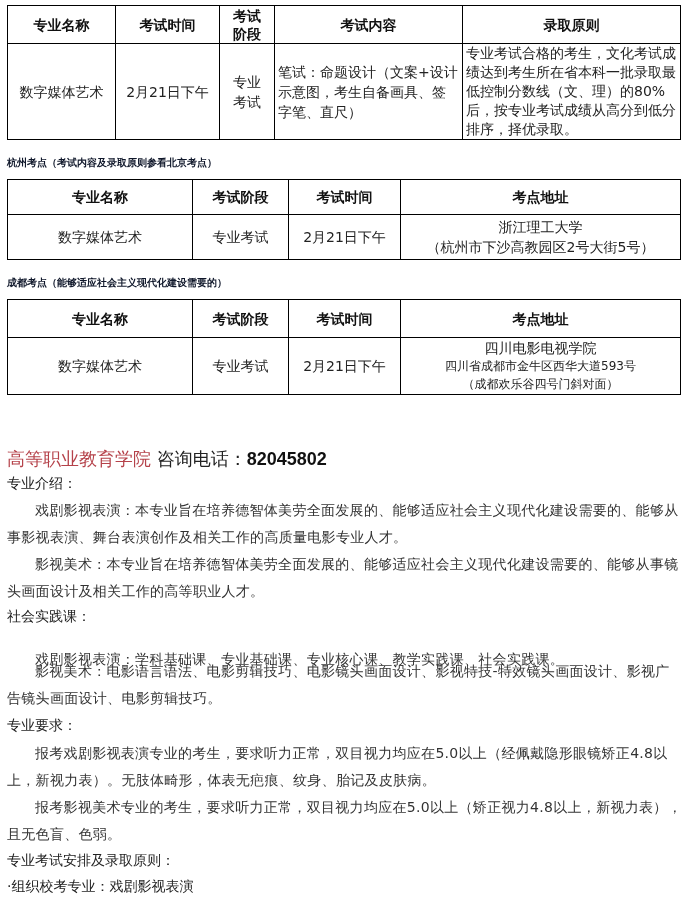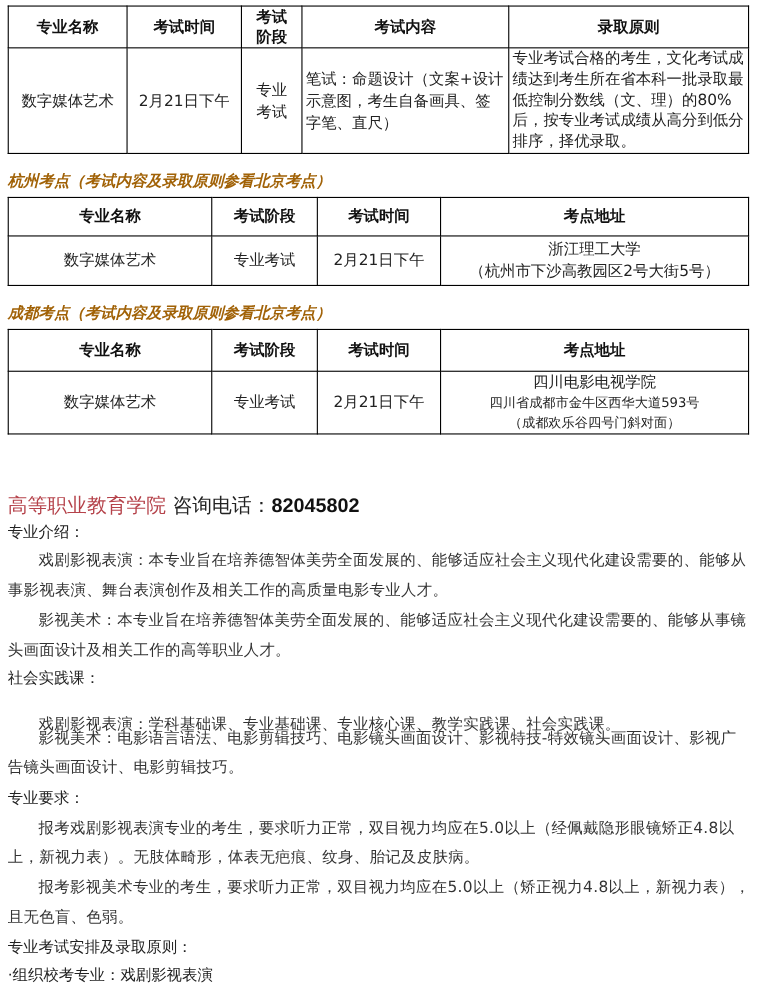--- a/index.html
+++ b/index.html
@@ -18,23 +18,22 @@
   #t1 .hrow { height: 38px; }
   #t1 .drow { height: 96px; }
   #t2 { top: 179px; width: 673px; }
   #t2 .hrow { height: 35px; }
   #t2 .drow { height: 45px; }
   #t3 { top: 299px; width: 673px; }
   #t3 .hrow { height: 38px; }
   #t3 .drow { height: 57px; }
   .addr-small { font-size: 12px; line-height: 18px; text-align: center; }
   .section-title {
-    position: absolute; left: 7px; font-weight: bold; font-size: 14px; color: #a16207;
+    position: absolute; left: 7px; font-weight: bold; font-size: 10px; color: #0f172a;
     white-space: nowrap;
-    font-style: italic;
   }
   .heading {
     position: absolute; left: 7px; top: 447px; font-size: 18px; white-space: nowrap;
   }
   .heading .college { color: #b5424a; font-family: Liberation Serif, serif; }
   .heading .phone-label { color: #222; }
   .heading .phone { font-weight: bold; font-family: Liberation Sans, sans-serif; color: #111; }
   .sub {
     position: absolute; left: 7px; font-weight: normal; font-size: 14px; color: #222;
     white-space: nowrap;
@@ -100,21 +99,21 @@
     <td>专业考试</td>
     <td>2月21日下午</td>
     <td>
       <div>浙江理工大学</div>
       <div>（杭州市下沙高教园区2号大街5号）</div>
     </td>
   </tr>
 </tbody>
   </table>
 
-<div class="section-title" style="top:276px">成都考点（考试内容及录取原则参看北京考点）</div>
+<div class="section-title" style="top:276px">成都考点（能够适应社会主义现代化建设需要的）</div>
 
 <table id="t3">
   <colgroup>
     <col style="width:185px">
       <col style="width:96px">
       <col style="width:112px">
       <col style="width:280px">
   </colgroup>
   <tbody>
       <tr class="hrow">

